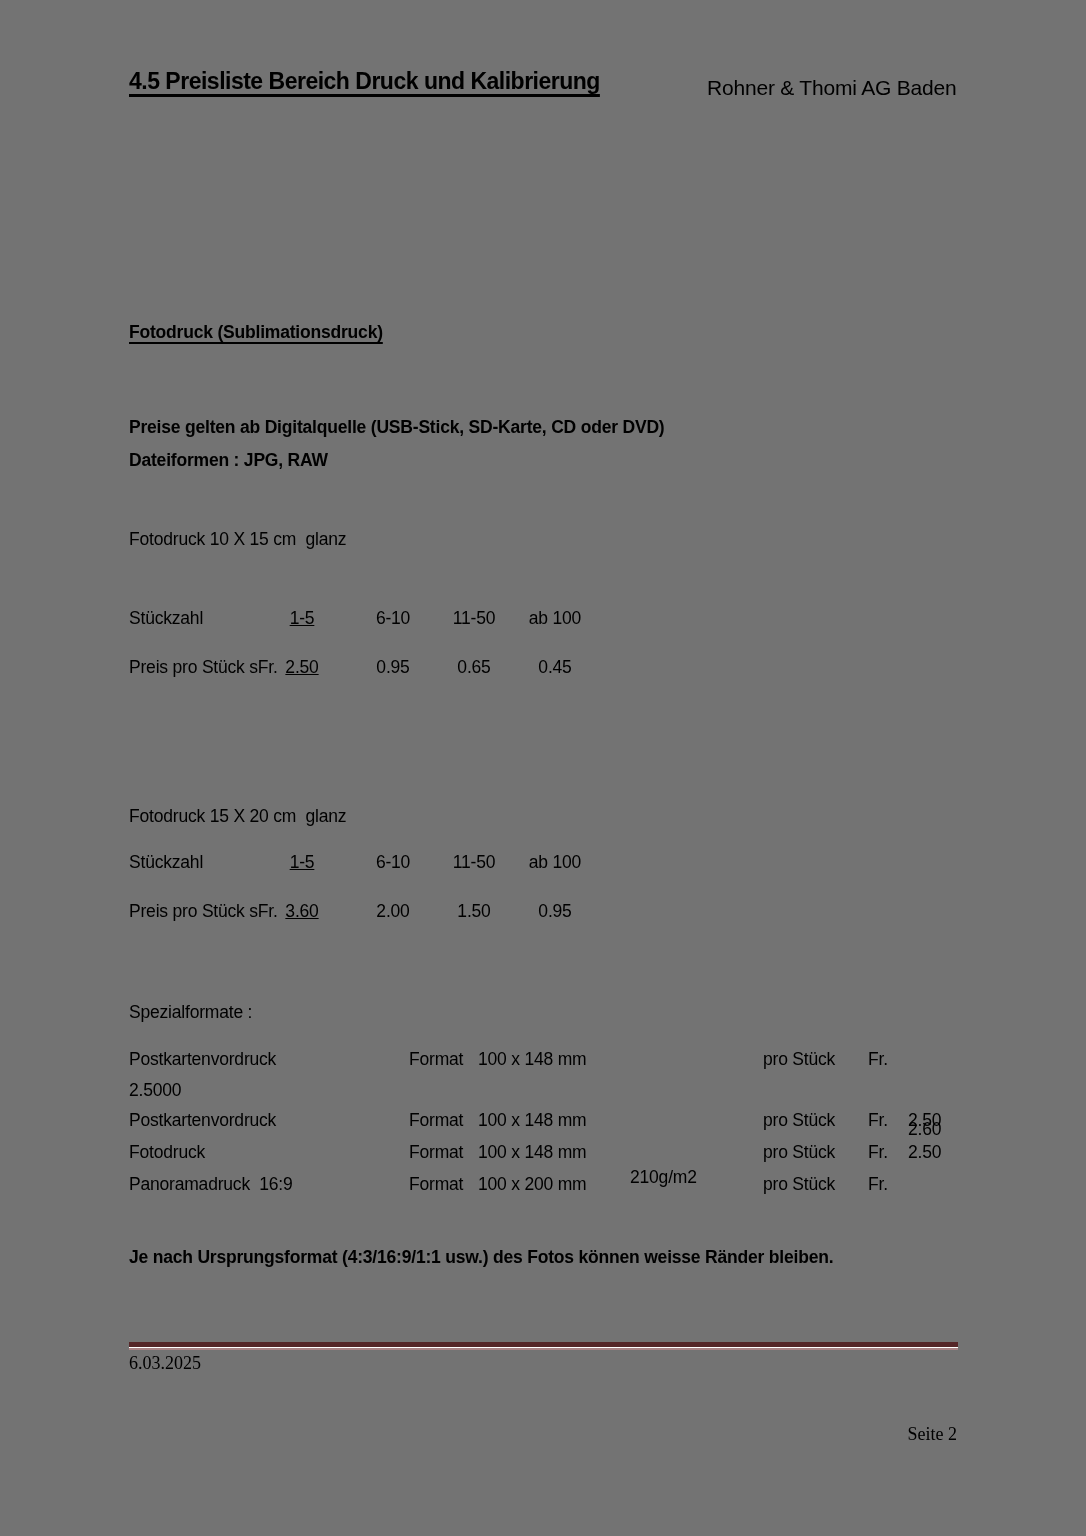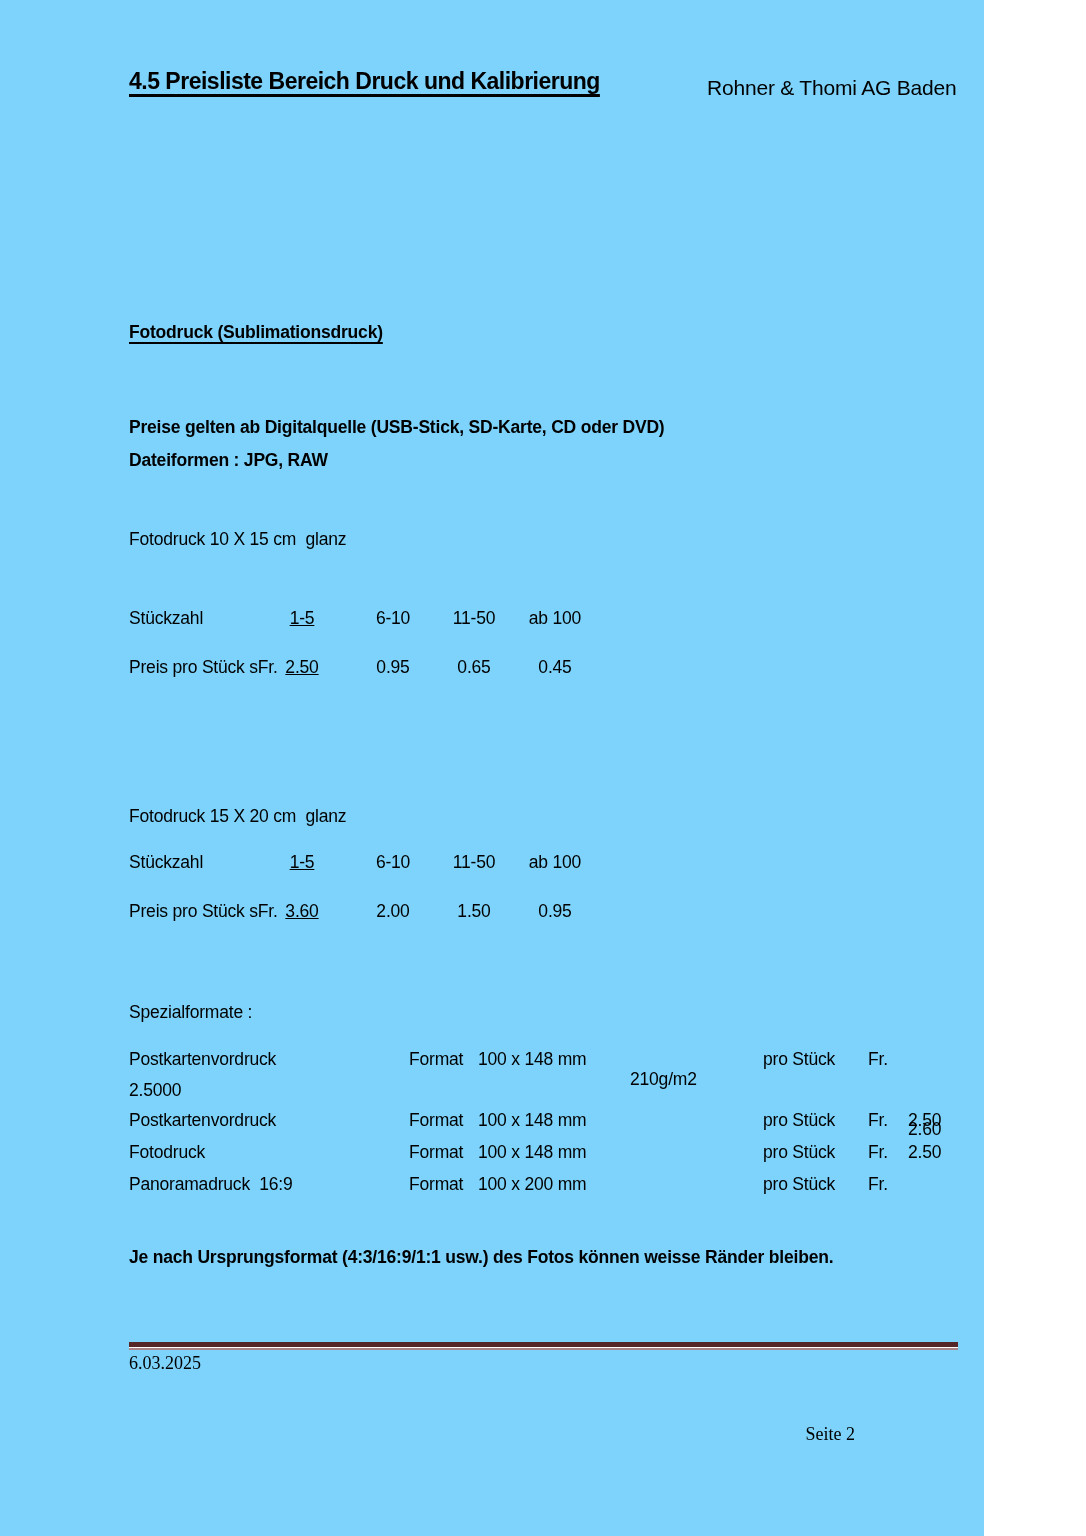--- a/index.html
+++ b/index.html
@@ -1,19 +1,19 @@
 <!DOCTYPE html>
 <html><head>
 <meta charset="utf-8">
 <style>
   html,body{margin:0;padding:0;background:#ffffff;}
   .page{
     position:relative;
-    width:984px;height:1536px;
-    background:#7dd3fc;
+    width:1086px;height:1536px;
+    background:#737373;
     font-family:"Liberation Sans", sans-serif;
     color:#000;
     letter-spacing:-0.2px;
     overflow:hidden;
   }
   .line{position:absolute;font-size:17.5px;line-height:1.3;white-space:pre;text-align:right;}
   .bold{font-weight:bold;}
   .uline{text-decoration:underline;text-decoration-thickness:2px;text-underline-offset:4px;}
   .doc-title{
     position:absolute;left:129px;top:68px;margin:0;
@@ -78,21 +78,21 @@
   <span class="sf sf-name" style="top:1048px;">Postkartenvordruck</span>
   <span class="sf sf-format" style="top:1048px;">Format</span>
   <span class="sf sf-size" style="top:1048px;">100 x 148 mm</span>
   <span class="sf sf-per" style="top:1048px;">pro Stück</span>
   <span class="sf sf-cur" style="top:1048px;">Fr.</span>
   <div class="line" style="left:129px;top:1079px;">2.5000</div>
 
   <span class="sf sf-name" style="top:1109px;">Postkartenvordruck</span>
   <span class="sf sf-format" style="top:1109px;">Format</span>
   <span class="sf sf-size" style="top:1109px;">100 x 148 mm</span>
-  <span class="sf sf-extra" style="top:1068px;text-align:center;">210g/m2</span>
+  <span class="sf sf-extra" style="top:1166px;text-align:center;">210g/m2</span>
   <span class="sf sf-per" style="top:1109px;">pro Stück</span>
   <span class="sf sf-cur" style="top:1109px;">Fr.</span>
   <span class="sf sf-price" style="top:1109px;">2.50</span>
 
   <span class="sf sf-name" style="top:1141px;">Fotodruck</span>
   <span class="sf sf-format" style="top:1141px;">Format</span>
   <span class="sf sf-size" style="top:1141px;">100 x 148 mm</span>
   <span class="sf sf-per" style="top:1141px;">pro Stück</span>
   <span class="sf sf-cur" style="top:1141px;">Fr.</span>
   <span class="sf sf-price" style="top:1141px;">2.50</span>

